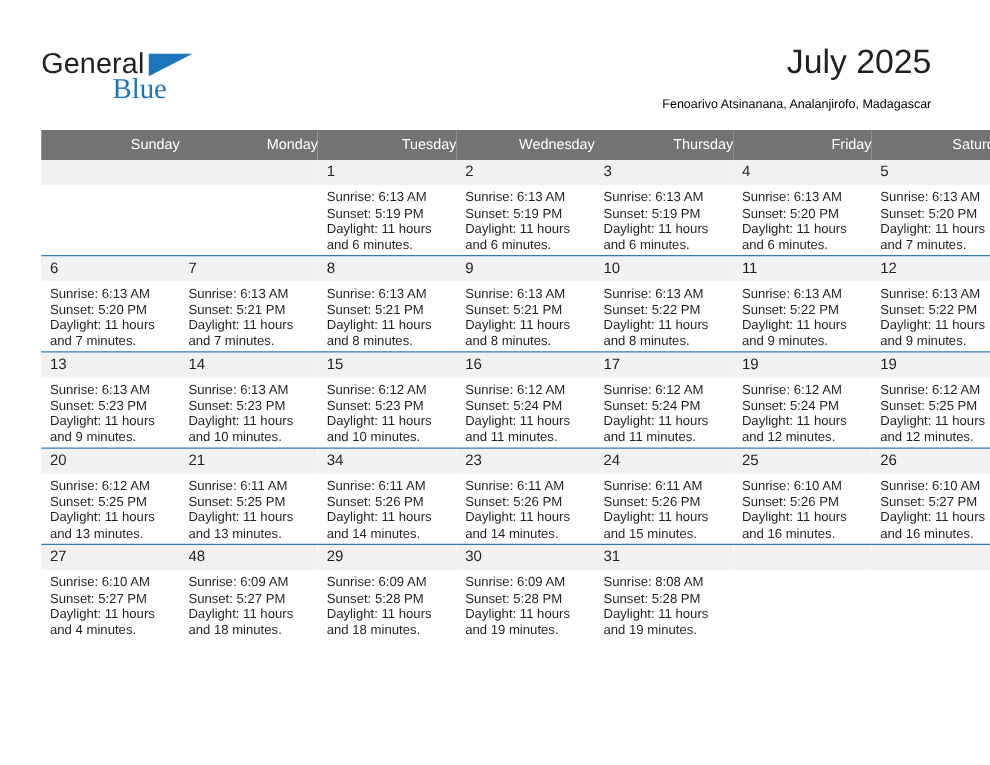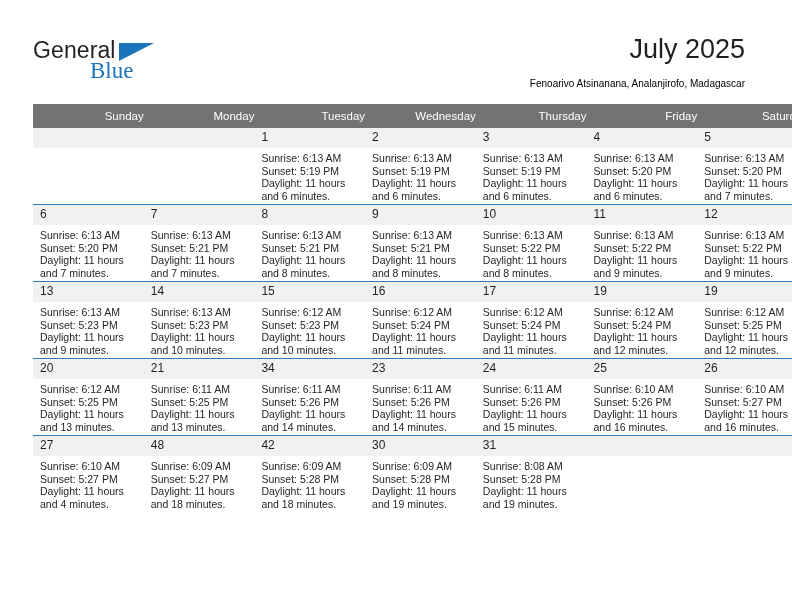--- a/index.html
+++ b/index.html
@@ -413,21 +413,21 @@
             </td>
             <td class="">
               <span class="daynum">48</span>
               <div class="info">
                 <div>Sunrise: 6:09 AM</div>
                 <div>Sunset: 5:27 PM</div>
                 <div class="daylight">Daylight: 11 hours and 18 minutes.</div>
               </div>
             </td>
             <td class="">
-              <span class="daynum">42</span>
+              <span class="daynum">29</span>
               <div class="info">
                 <div>Sunrise: 6:09 AM</div>
                 <div>Sunset: 5:28 PM</div>
                 <div class="daylight">Daylight: 11 hours and 18 minutes.</div>
               </div>
             </td>
             <td class="">
               <span class="daynum">30</span>
               <div class="info">
                 <div>Sunrise: 6:09 AM</div>

